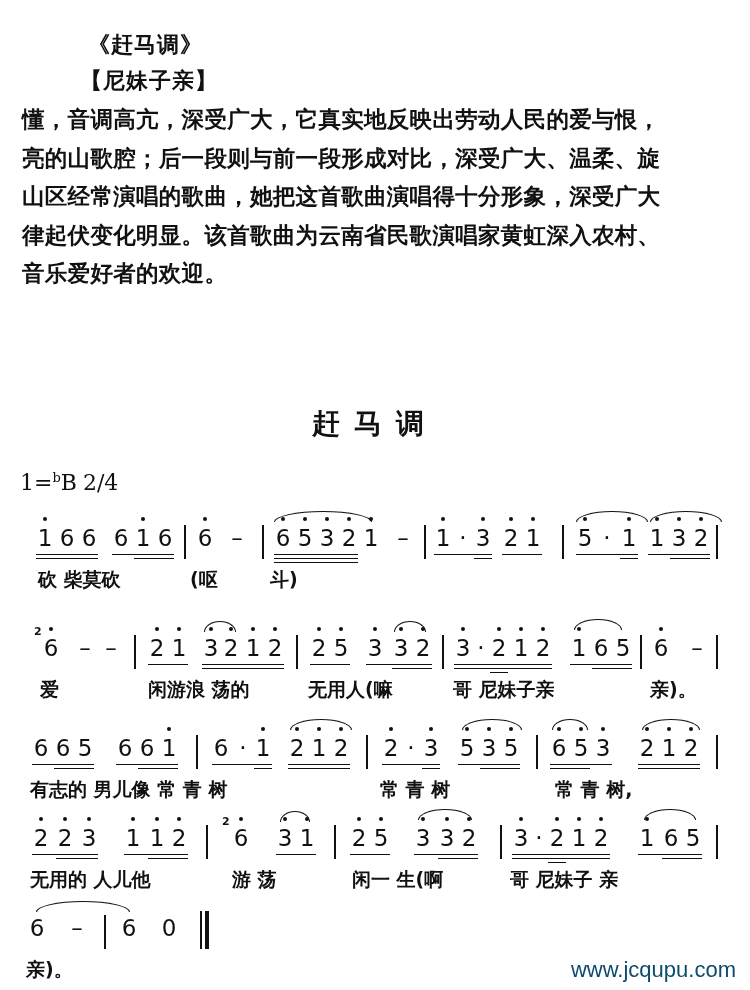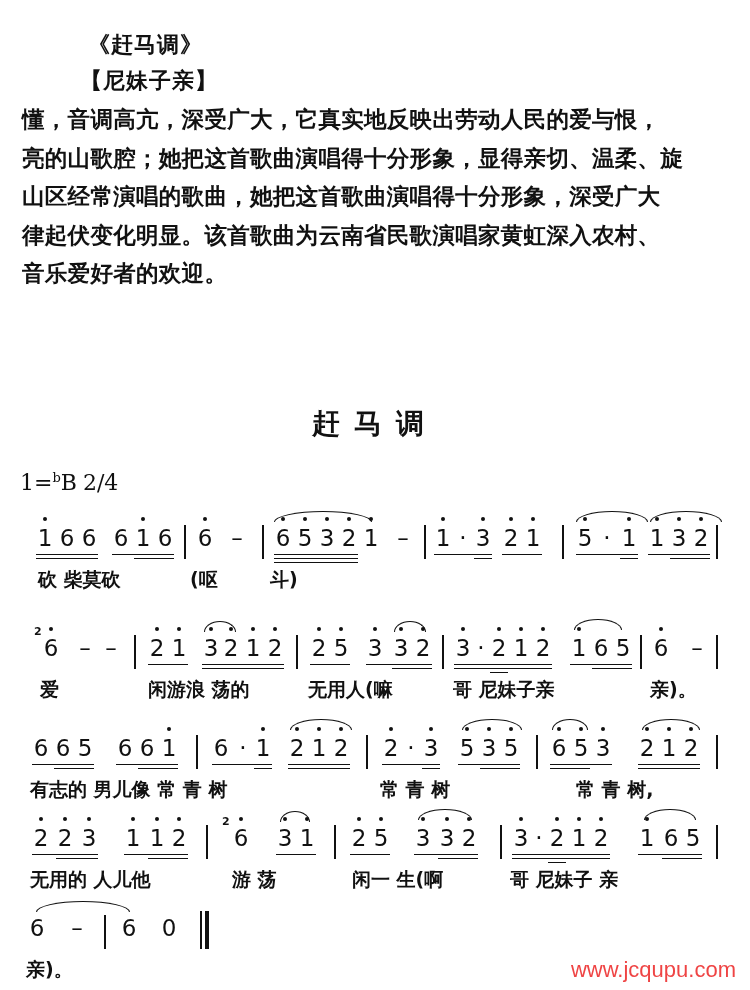--- a/index.html
+++ b/index.html
@@ -17,32 +17,32 @@
   .key-sig .frac { font-size: 22px; margin-left: 6px; }
 
   .staff-row { position: absolute; left: 0; width: 750px; height: 100px; }
   .notes { position: absolute; top: 0; height: 46px; font-family: "DejaVu Sans", sans-serif; font-size: 23px; }
   .note { position: absolute; top: 20px; width: 18px; text-align: center; }
   .note .dot-above { position: absolute; left: 50%; top: -8px; width: 4px; height: 4px; margin-left: -2px; border-radius: 50%; background: #111; }
   .ul { position: absolute; height: 0; border-top: 1.6px solid #111; }
   .bar { position: absolute; width: 0; border-left: 2px solid #111; }
   .slur { position: absolute; border: 1.6px solid #111; border-bottom: none; border-left-color: #111; border-radius: 50% 50% 0 0 / 100% 100% 0 0; height: 10px; }
   .lyrics { position: absolute; font-size: 19px; font-weight: bold; white-space: nowrap; }
-  .watermark { right: 14px; top: 957px; font-family: "Liberation Sans", sans-serif; font-size: 22px; color: #ef4444; }
+  .watermark { right: 14px; top: 957px; font-family: "Liberation Sans", sans-serif; font-size: 22px; color: #0c4a6e; }
   .ornament { position: absolute; font-size: 11px; font-weight: bold; }
 </style>
 </head>
 <body>
 
 <div class="abs title-small">《赶马调》</div>
 <div class="abs section-head">【尼妹子亲】</div>
 
 <div class="abs para">
   <span class="line">懂，音调高亢，深受广大，它真实地反映出劳动人民的爱与恨，</span>
-  <span class="line">亮的山歌腔；她把这首歌曲演唱得十分形象，显得亲切、温柔、旋</span>
+  <span class="line">亮的山歌腔；后一段则与前一段形成对比，深受广大、温柔、旋</span>
   <span class="line">山区经常演唱的歌曲，她把这首歌曲演唱得十分形象，深受广大</span>
   <span class="line">律起伏变化明显。该首歌曲为云南省民歌演唱家黄虹深入农村、</span>
   <span class="line">音乐爱好者的欢迎。</span>
 </div>
 
 <div class="abs score-title">赶马调</div>
 
 <div class="abs key-sig">
   <span>1=</span><sup>b</sup><span>B</span><span class="frac">2/4</span>
 </div>
@@ -202,21 +202,21 @@
     <div class="slur" style="left:642px;top:4px;width:56px"></div>
     <span class="note" style="left:638px">2<i class="dot-above"></i></span>
     <span class="note" style="left:660px">1<i class="dot-above"></i></span>
     <span class="note" style="left:682px">2<i class="dot-above"></i></span>
     <div class="ul" style="left:638px;top:49px;width:62px"></div>
     <div class="ul" style="left:638px;top:53px;width:62px"></div>
     <div class="bar" style="left:716px;top:20px;height:34px"></div>
   </div>
   <span class="lyrics" style="left:30px;top:62px">有志的 男儿像  常 青 树</span>
   <span class="lyrics" style="left:380px;top:62px">常  青 树</span>
-  <span class="lyrics" style="left:576px;top:62px">常  青 树,</span>
+  <span class="lyrics" style="left:555px;top:62px">常  青 树,</span>
 </div>
 
 <div class="staff-row" style="top:805px;">
   <div class="notes">
     <span class="note" style="left:32px">2<i class="dot-above"></i></span>
     <span class="note" style="left:56px">2<i class="dot-above"></i></span>
     <span class="note" style="left:80px">3<i class="dot-above"></i></span>
     <div class="ul" style="left:32px;top:49px;width:66px"></div>
     <div class="ul" style="left:56px;top:53px;width:42px"></div>
     <span class="note" style="left:124px">1<i class="dot-above"></i></span>

